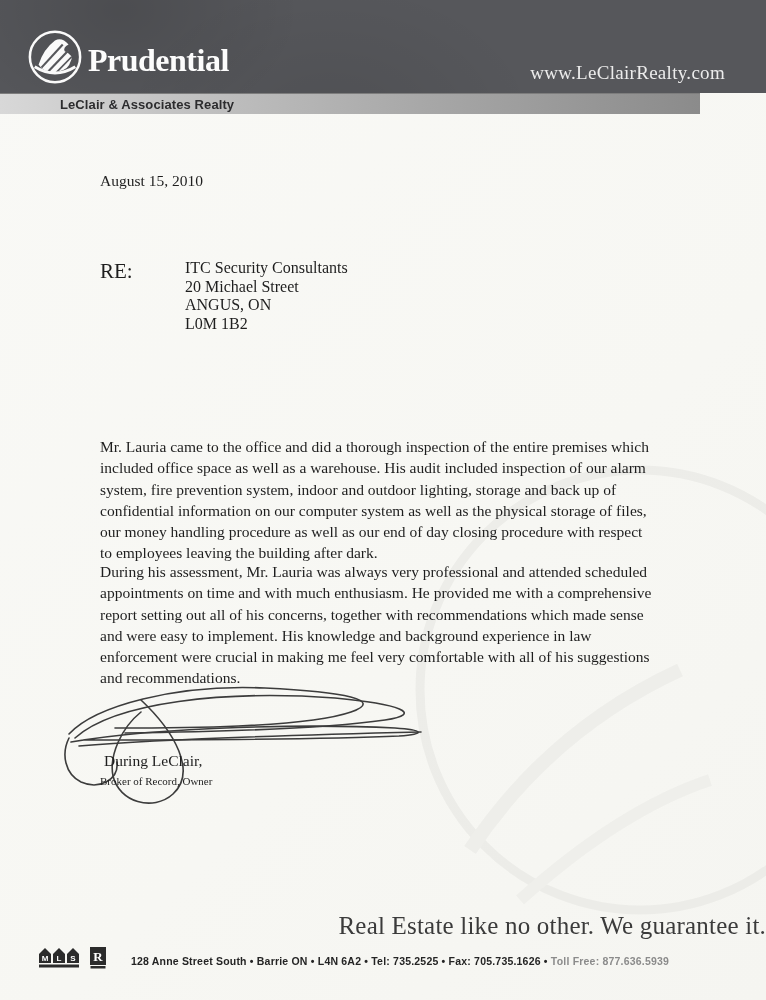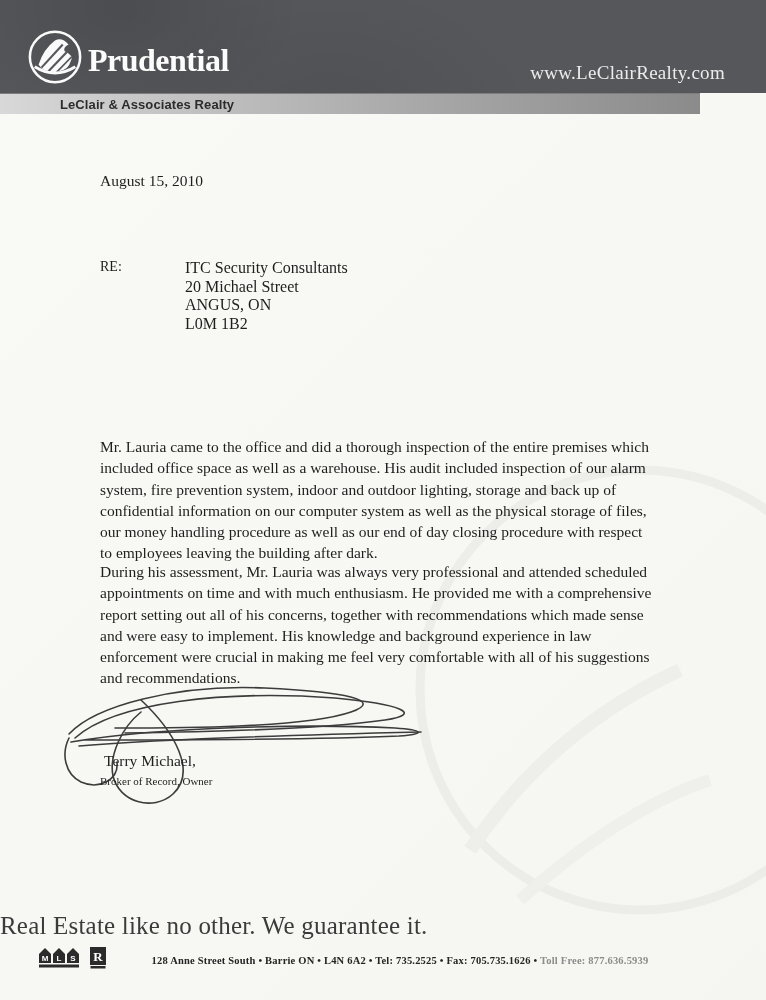--- a/index.html
+++ b/index.html
@@ -46,42 +46,42 @@
     font-weight: bold; font-size: 13px; color: #2c2c2e; letter-spacing: 0.1px;
   }
 
   
   .watermark { position: absolute; left: 380px; top: 430px; width: 420px; height: 520px; z-index: 0; opacity: 0.9; }
 
   
   .letter { position: absolute; left: 0; top: 0; width: 766px; height: 924px; z-index: 1; }
   .pre { white-space: pre-line; }
   .date { position: absolute; left: 100px; top: 172px; font-size: 15.5px; }
-  .re-label { position: absolute; left: 100px; top: 259px; font-size: 14px; }
+  .re-label { position: absolute; left: 100px; top: 259px; font-size: 21px; }
   .recipient { position: absolute; left: 152px; top: 259px; font-size: 16px; line-height: 18.5px; margin-left: 33px; }
   .para { position: absolute; left: 100px; width: 580px; font-size: 15.5px; line-height: 21.3px; }
   .para1 { top: 366px; }
   .para2 { top: 436px; }
   .para3 { top: 561px; }
 
   .signature-svg { position: absolute; left: 55px; top: 676px; width: 400px; height: 130px; }
   .signer-name  { position: absolute; left: 104px; top: 752px; font-size: 15.5px; }
   .signer-title { position: absolute; left: 100px; top: 775px; font-size: 11px; }
 
   
   .tagline {
     position: absolute; left: 0; top: 912px; width: 766px;
-    text-align: left; font-family: "Liberation Serif", serif;
+    text-align: right; font-family: "Liberation Serif", serif;
     font-size: 25px; color: #3b3b3b; letter-spacing: 0.2px;
   }
   .footer-logos { position: absolute; left: 38px; top: 947px; display: flex; gap: 8px; align-items: flex-start; }
   .address-row {
     position: absolute; left: 120px; top: 955px; width: 560px;
     text-align: center;
-    font-family: Liberation Serif, serif;
+    font-family: Liberation Sans, sans-serif;
     font-weight: bold; font-size: 10.5px; color: #242424; letter-spacing: 0.2px;
     white-space: nowrap;
   }
   .address-row .toll { color: #8b8b8b; }
 </style>
 </head>
 <body>
 
 <div class="page">
 
@@ -133,21 +133,21 @@
     <svg class="signature-svg" viewBox="0 0 400 130" aria-hidden="true">
       <g fill="none" stroke="#3c3c3c" stroke-width="1.6" stroke-linecap="round">
         <path d="M14 58 C 40 30, 120 8, 210 12 C 290 16, 330 24, 296 36 C 250 52, 120 52, 60 52"></path>
         <path d="M20 62 C 60 26, 170 14, 280 22 C 345 28, 370 38, 330 44 C 260 54, 150 56, 70 57"></path>
         <path d="M16 66 C 110 50, 260 48, 340 52 C 368 54, 372 58, 344 60 C 260 64, 120 64, 28 64"></path>
         <path d="M24 70 C 120 62, 280 58, 366 56"></path>
         <path d="M86 24 C 120 56, 142 96, 118 118 C 98 136, 64 126, 58 100 C 54 80, 66 52, 86 36"></path>
         <path d="M14 62 C 6 78, 10 98, 26 106 C 44 114, 64 104, 62 86"></path>
       </g>
     </svg>
-    <div class="signer-name">Terry Michael,</div>
+    <div class="signer-name">During LeClair,</div>
     <div class="signer-title">Broker of Record, Owner</div>
   </div>
 
   <div class="tagline">Real Estate like no other. We guarantee it.</div>
 
   <div class="footer-logos">
     <svg width="44" height="22" viewBox="0 0 44 22" aria-hidden="true">
       <g fill="#2b2b2b">
         <path d="M1 7 L7 1 L13 7 L13 16 L1 16 Z"></path>
         <path d="M15 7 L21 1 L27 7 L27 16 L15 16 Z"></path>

